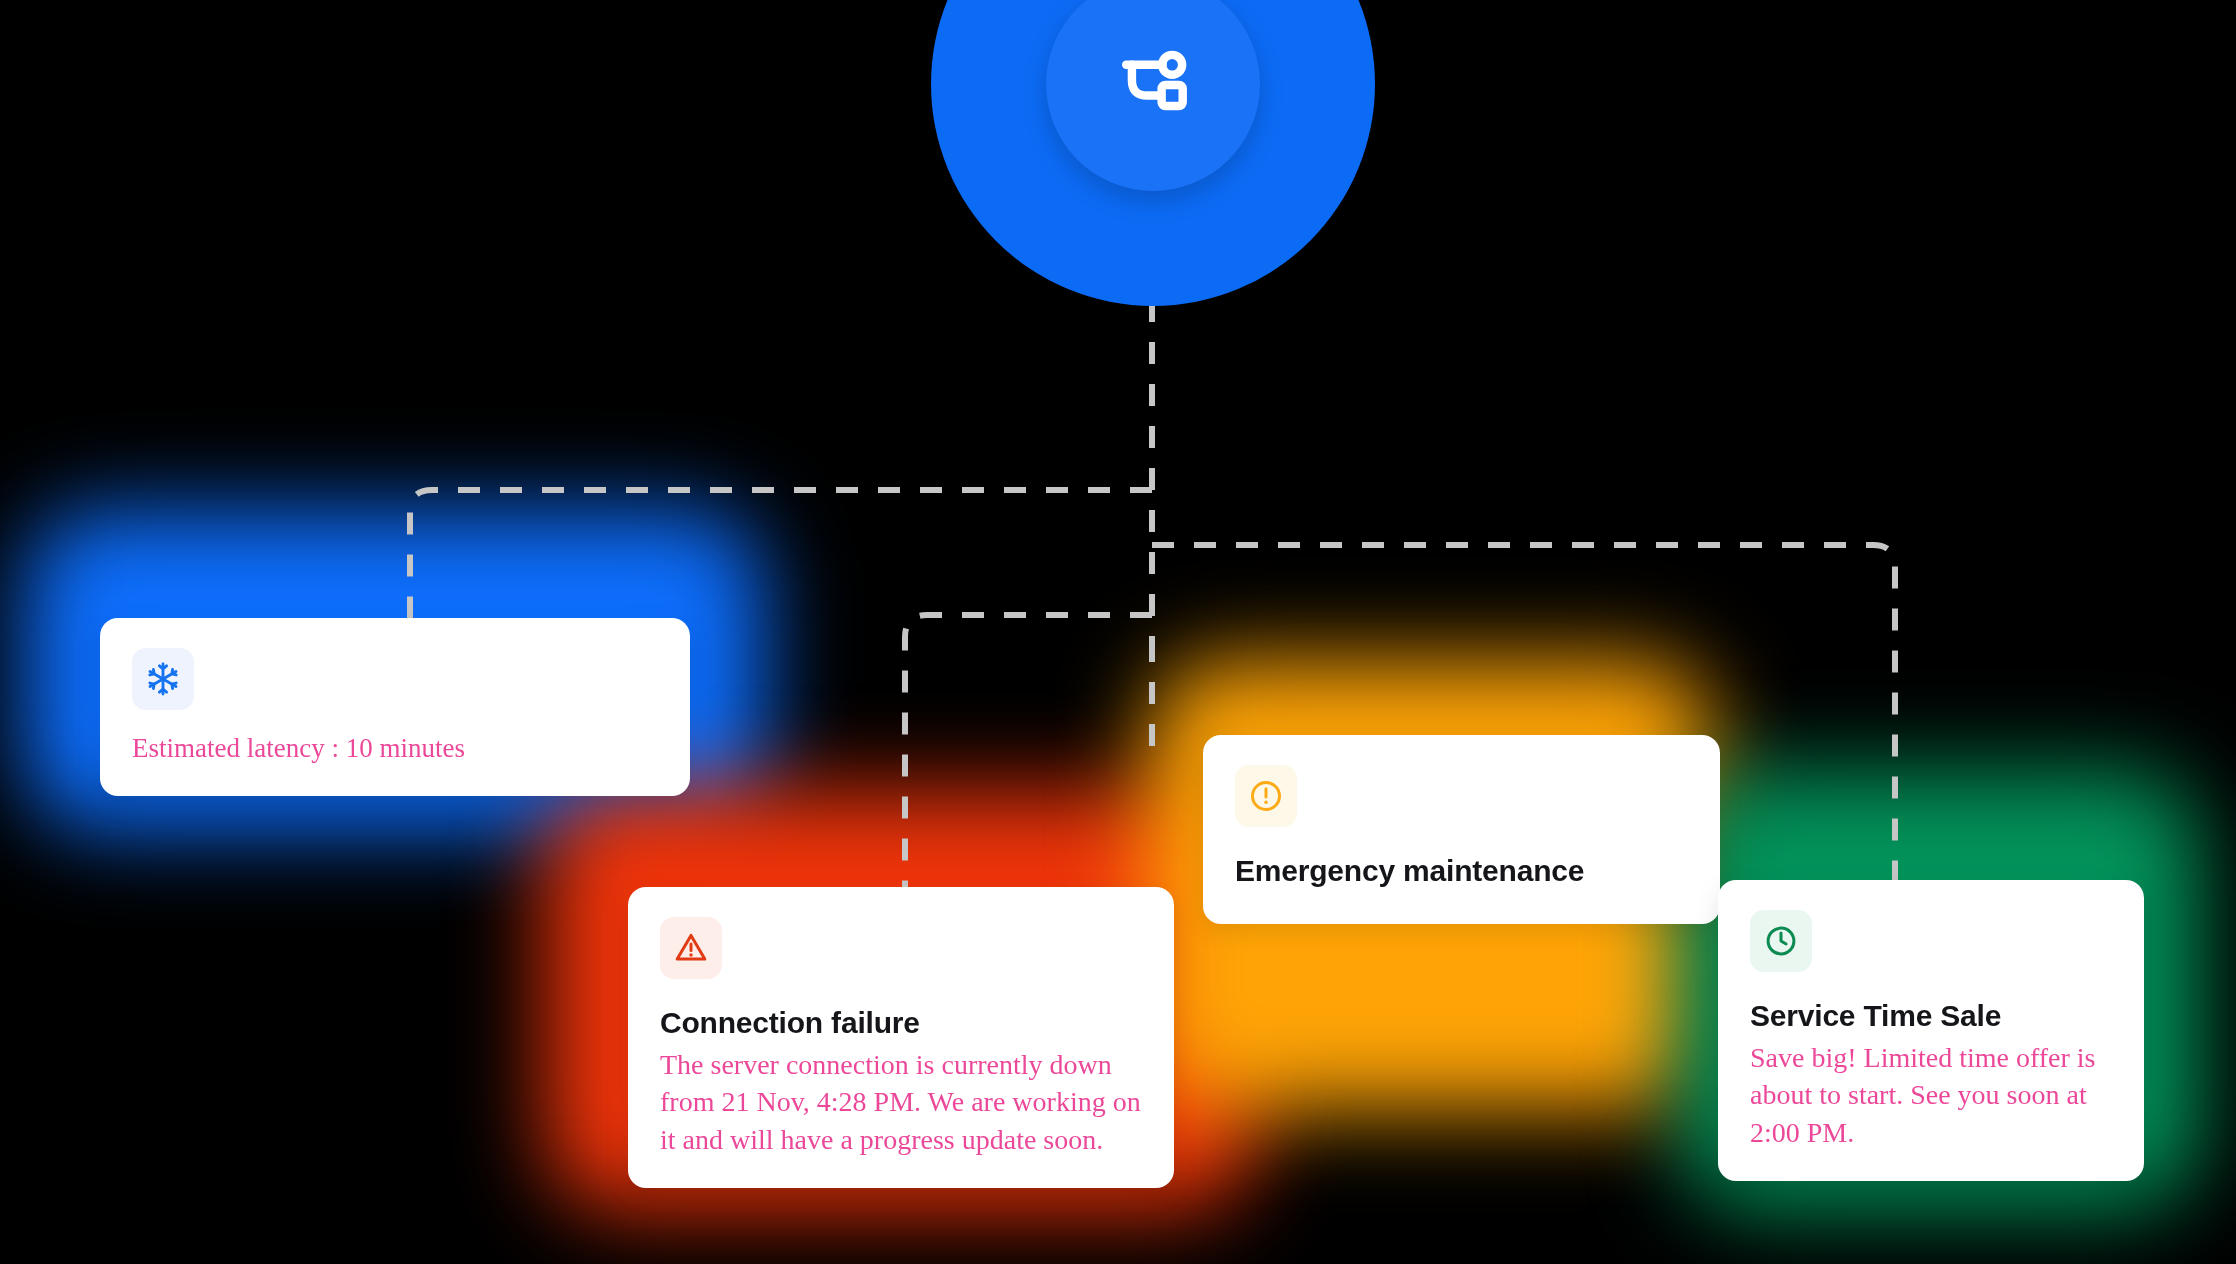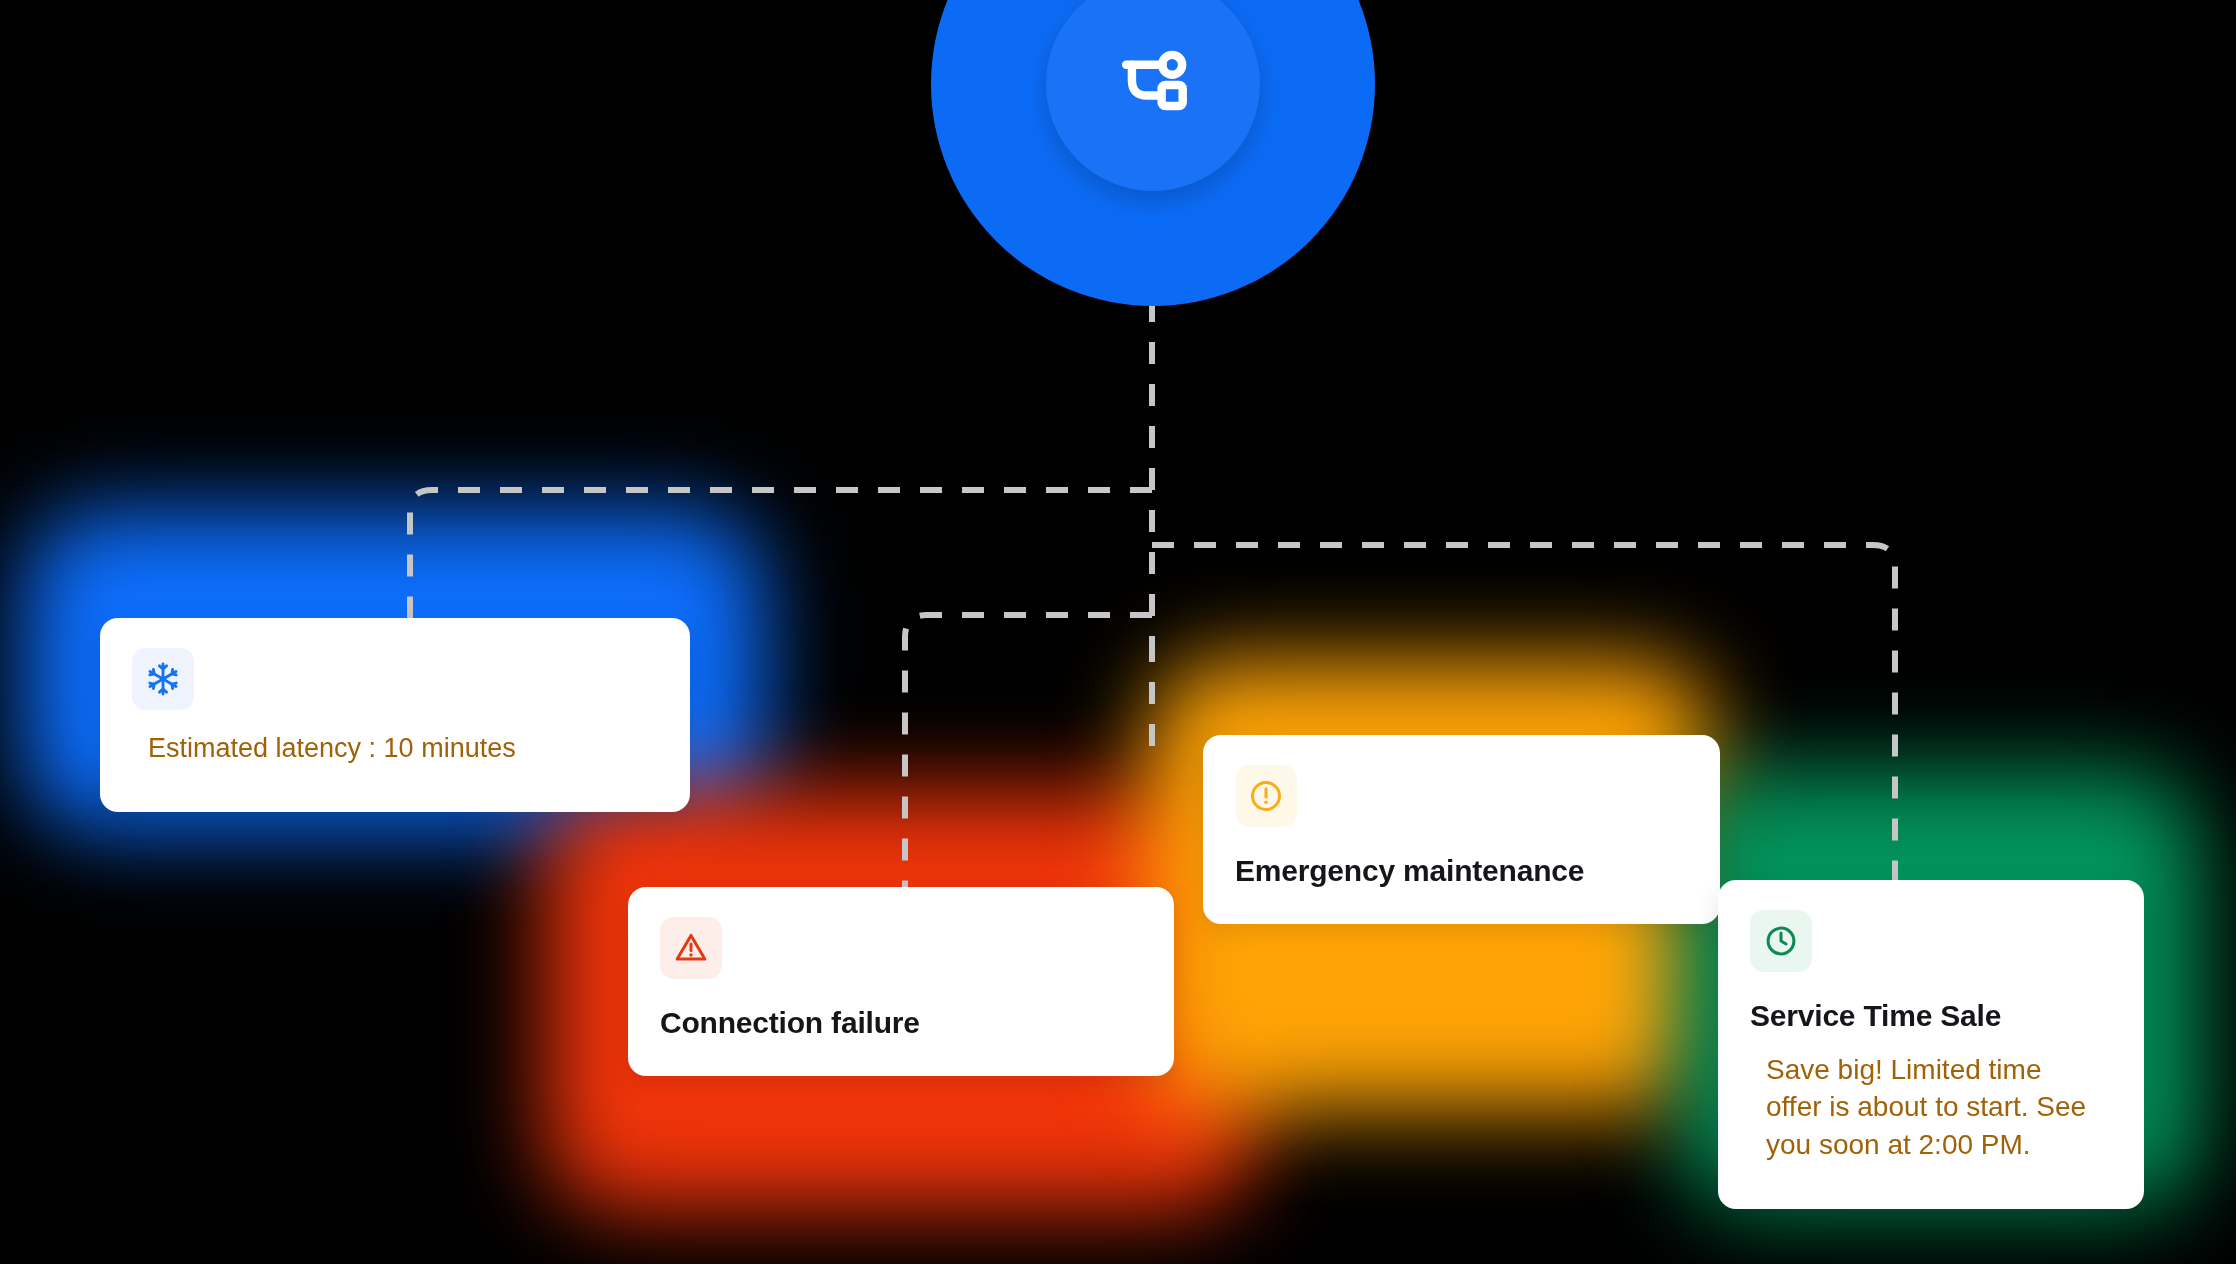--- a/index.html
+++ b/index.html
@@ -79,26 +79,27 @@
   .tile svg{display:block;}
   .card h3{
     margin:0 0 4px 0;
     font-size:30px;
     font-weight:700;
     letter-spacing:-.2px;
     color:#15161a;
     line-height:1.22;
   }
   .card p{
-    margin:16px;
+    margin:0;
     font-size:28px;
     font-weight:400;
-    color:#a16207;
+    color:#ec4899;
     line-height:1.34;
     white-space:pre-line;
+    font-family:Liberation Serif, serif;
   }
 
   
   #card-shipping  { left:100px;  top:618px;  width:590px; }
   #card-shipping .tile{margin-bottom:20px;}
   #card-shipping h3{font-size:29px;}
   #card-shipping p{font-size:27px;}
 
   #card-connection{ left:628px;  top:887px;  width:546px; }
   #card-orange    { left:1203px; top:735px;  width:517px; }
@@ -171,20 +172,21 @@
     <div class="tile" style="background:#fdeeea">
       <span>
         <svg width="36" height="36" viewBox="0 0 24 24" aria-hidden="true">
           <path d="M12 3.6 L21.2 19.4 H2.8 Z" fill="none" stroke="#e23b13" stroke-width="2" stroke-linejoin="round"></path>
           <path d="M12 9.4 V13.6" stroke="#e23b13" stroke-width="2" stroke-linecap="round"></path>
           <circle cx="12" cy="16.6" r="1.15" fill="#e23b13"></circle>
         </svg>
       </span>
     </div>
     <h3>Connection failure</h3>
+    <p>The server connection is currently down from 21 Nov, 4:28 PM. We are working on it and will have a progress update soon.</p>
   </div>
 
   <div class="card" id="card-orange">
     <div class="tile" style="background:#fdf8e8">
       <span>
         <svg width="36" height="36" viewBox="0 0 24 24" aria-hidden="true">
           <circle cx="12" cy="12" r="9" fill="none" stroke="#fcab16" stroke-width="2"></circle>
           <path d="M12 7.2 V12.6" stroke="#fcab16" stroke-width="2" stroke-linecap="round"></path>
           <circle cx="12" cy="16.1" r="1.15" fill="#fcab16"></circle>
         </svg>

